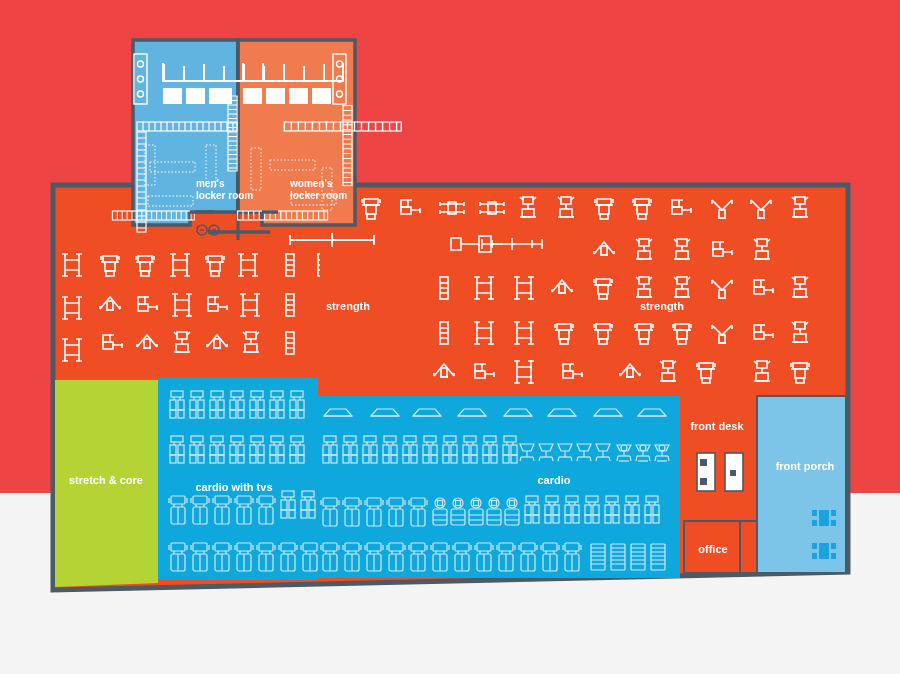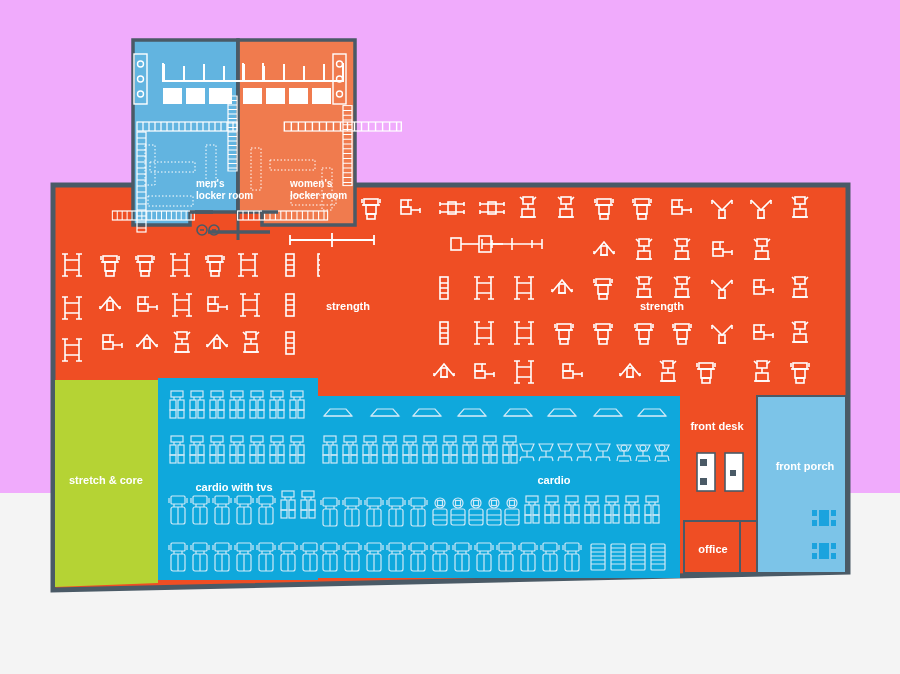--- a/index.html
+++ b/index.html
@@ -1,17 +1,17 @@
 <!DOCTYPE html>
 <html><head>
 <meta charset="utf-8">
 <style>
   html,body{margin:0;padding:0;background:#f4f4f4;}
   body{width:900px;height:674px;overflow:hidden;font-family:"Liberation Sans",sans-serif;}
-  #floorplan{position:relative;width:900px;height:493px;background:#f0abfc;}
+  #floorplan{position:relative;width:900px;height:493px;background:#ef4444;}
   svg#plan{display:block;width:900px;height:674px;}
   .zone-label{font-family:"Liberation Sans",sans-serif;font-weight:bold;fill:#ffffff;}
   .lbl-11{font-size:11px;}
   .lbl-10{font-size:10px;}
 </style>
 </head>
 <body>
 
 <div id="floorplan">
 <svg id="plan" viewBox="0 0 900 674" xmlns="http://www.w3.org/2000/svg">

